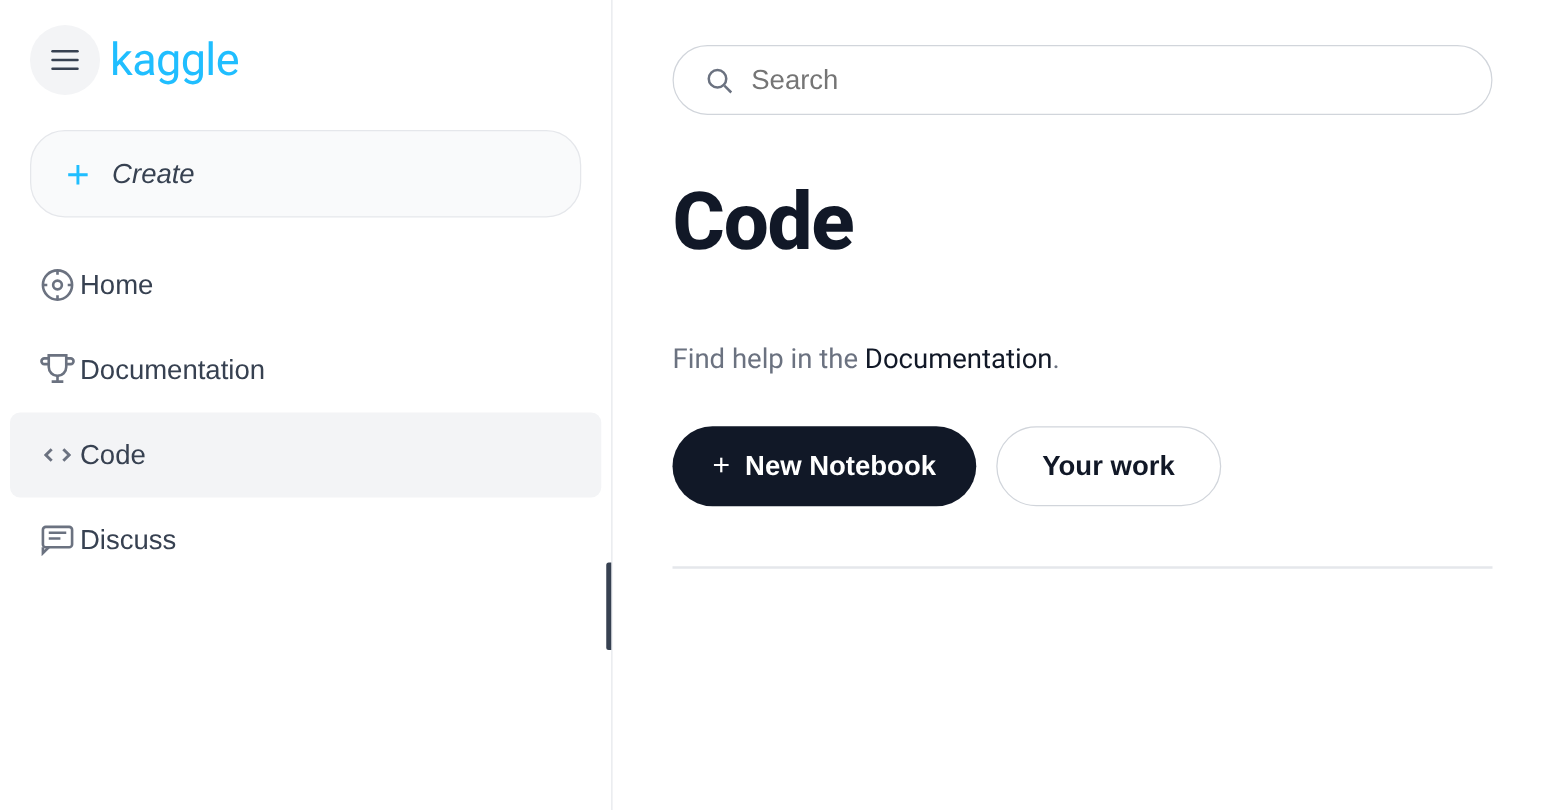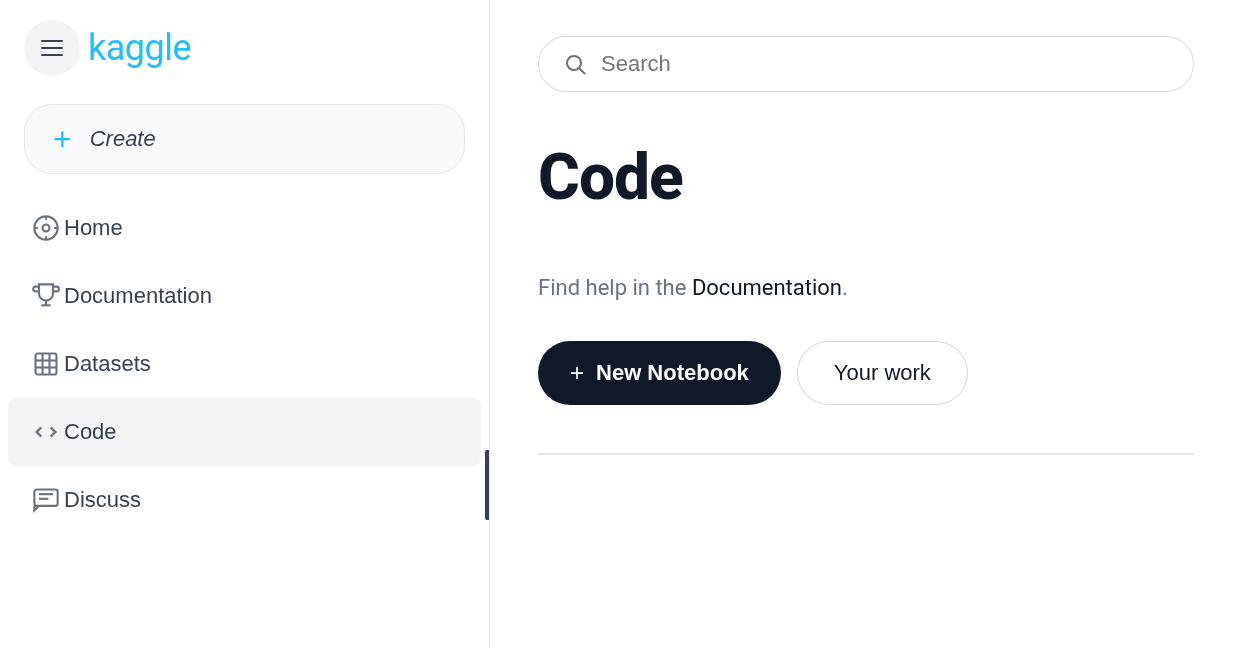--- a/index.html
+++ b/index.html
@@ -231,21 +231,21 @@
       font-weight: 400;
     }
 
     .btn-your-work {
       background: #ffffff;
       color: #111827;
       border: 1.5px solid #d1d5db;
       border-radius: 32px;
       padding: 18px 36px;
       font-size: 22px;
-      font-weight: 400;
+      font-weight: 700;
       cursor: pointer;
     }
 
     .divider {
       width: 100%;
       height: 1.5px;
       background: #e5e7eb;
       margin-top: 48px;
     }
   </style>
@@ -290,32 +290,20 @@
           <path d="M6 2h12v8a6 6 0 01-12 0V2z"></path>
           <path d="M6 4H3a2 2 0 000 4h3"></path>
           <path d="M18 4h3a2 2 0 010 4h-3"></path>
           <line x1="12" y1="16" x2="12" y2="20"></line>
           <line x1="8" y1="20" x2="16" y2="20"></line>
         </svg>
       </span>
       <span class="nav-label">Documentation</span>
     </button>
 
-    <button class="nav-item">
-      <span class="nav-icon">
-        <svg viewBox="0 0 24 24" fill="none" stroke="currentColor" stroke-width="1.8">
-          <rect x="3" y="3" width="18" height="18" rx="2"></rect>
-          <line x1="3" y1="9" x2="21" y2="9"></line>
-          <line x1="3" y1="15" x2="21" y2="15"></line>
-          <line x1="9" y1="3" x2="9" y2="21"></line>
-          <line x1="15" y1="3" x2="15" y2="21"></line>
-        </svg>
-      </span>
-      <span class="nav-label">Datasets</span>
-    </button>
 
     <button class="nav-item active">
       <span class="nav-icon">
         <svg viewBox="0 0 24 24" fill="none" stroke="currentColor" stroke-width="2">
           <polyline points="8 8 4 12 8 16"></polyline>
           <polyline points="16 8 20 12 16 16"></polyline>
         </svg>
       </span>
       <span class="nav-label">Code</span>
     </button>

